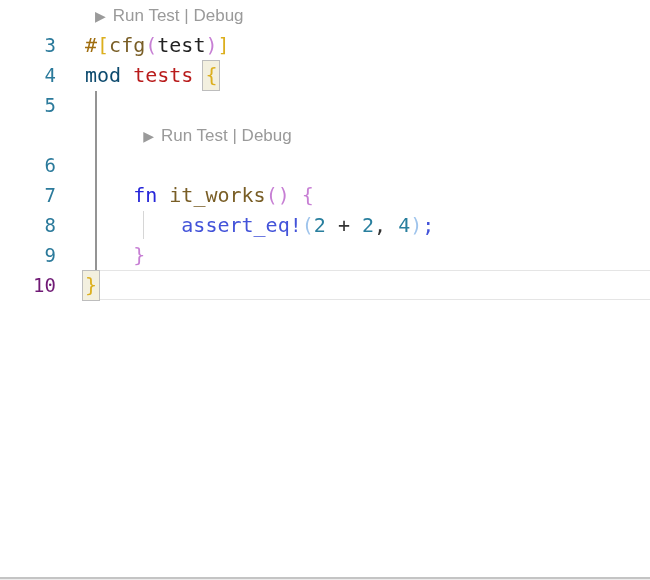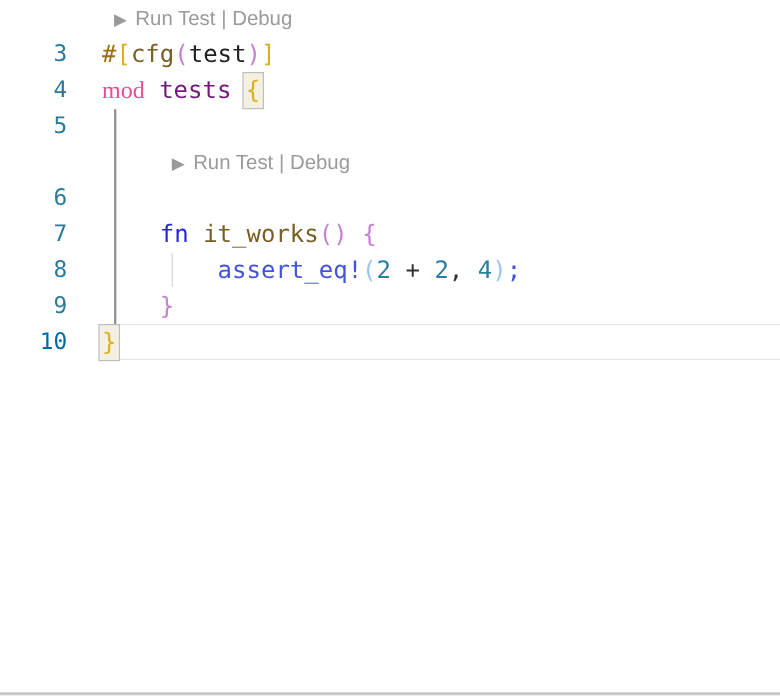--- a/index.html
+++ b/index.html
@@ -62,21 +62,21 @@
   <div id="rows">
       <div class="row" style="top: 0px;">
         <span class="codelens" style="left: 95px; color: rgb(154, 154, 154);"><span class="play">▶</span><span class="lens-link">Run Test</span> <span class="">|</span> <span class="lens-link">Debug</span></span>
       </div>
       <div class="row" style="top: 30px;">
         <span class="lnum" style="color: rgb(43, 122, 155);">3</span>
         <span class="code"><span class="tok" style="color: rgb(160, 110, 16);">#</span><span class="tok" style="color: rgb(220, 175, 30);">[</span><span class="tok" style="color: rgb(121, 94, 38);">cfg</span><span class="tok" style="color: rgb(199, 127, 212);">(</span><span class="tok" style="color: rgb(34, 34, 34);">test</span><span class="tok" style="color: rgb(199, 127, 212);">)</span><span class="tok" style="color: rgb(220, 175, 30);">]</span></span>
       </div>
       <div class="row" style="top: 60px;">
         <span class="lnum" style="color: rgb(43, 122, 155);">4</span>
-        <span class="code"><span class="tok" style="color: #ec4899; font-family: Liberation Serif, serif;">mod</span><span class="tok" style="color: rgb(34, 34, 34);"> </span><span class="tok" style="color: #701a75;">tests</span><span class="tok" style="color: rgb(34, 34, 34);"> </span><span class="tok match" style="color: rgb(220, 175, 30);">{</span></span>
+        <span class="code"><span class="tok" style="color: #0c4a6e;">mod</span><span class="tok" style="color: rgb(34, 34, 34);"> </span><span class="tok" style="color: #b91c1c;">tests</span><span class="tok" style="color: rgb(34, 34, 34);"> </span><span class="tok match" style="color: rgb(220, 175, 30);">{</span></span>
       </div>
       <div class="row" style="top: 90px;">
         <span class="lnum" style="color: rgb(43, 122, 155);">5</span>
         <span class="code"></span>
       </div>
       <div class="row" style="top: 120px;">
         <span class="codelens" style="left: 143.16px; color: rgb(154, 154, 154);"><span class="play">▶</span><span class="lens-link">Run Test</span> <span class="">|</span> <span class="lens-link">Debug</span></span>
       </div>
       <div class="row" style="top: 150px;">
         <span class="lnum" style="color: rgb(43, 122, 155);">6</span>
@@ -87,18 +87,18 @@
       </div>
       <div class="row" style="top: 210px;">
         <span class="lnum" style="color: rgb(43, 122, 155);">8</span>
         <span class="code"><span class="tok" style="color: rgb(34, 34, 34);">        </span><span class="tok" style="color: rgb(67, 83, 217);">assert_eq!</span><span class="tok" style="color: rgb(159, 196, 236);">(</span><span class="tok" style="color: rgb(41, 127, 158);">2</span><span class="tok" style="color: rgb(34, 34, 34);"> </span><span class="tok" style="color: rgb(51, 51, 51);">+</span><span class="tok" style="color: rgb(34, 34, 34);"> </span><span class="tok" style="color: rgb(41, 127, 158);">2</span><span class="tok" style="color: rgb(51, 51, 51);">,</span><span class="tok" style="color: rgb(34, 34, 34);"> </span><span class="tok" style="color: rgb(41, 127, 158);">4</span><span class="tok" style="color: rgb(159, 196, 236);">)</span><span class="tok" style="color: rgb(67, 83, 217);">;</span></span>
       </div>
       <div class="row" style="top: 240px;">
         <span class="lnum" style="color: rgb(43, 122, 155);">9</span>
         <span class="code"><span class="tok" style="color: rgb(34, 34, 34);">    </span><span class="tok" style="color: rgb(199, 127, 212);">}</span></span>
       </div>
       <div class="row" style="top: 270px;">
-        <span class="lnum" style="color: #0369a1;">10</span>
+        <span class="lnum" style="color: #701a75;">10</span>
         <span class="code"><span class="tok match" style="color: rgb(220, 175, 30);">}</span></span>
       </div>
     </div>
   <div class="bottom-border"></div>
 </div>
 
 </body></html>

